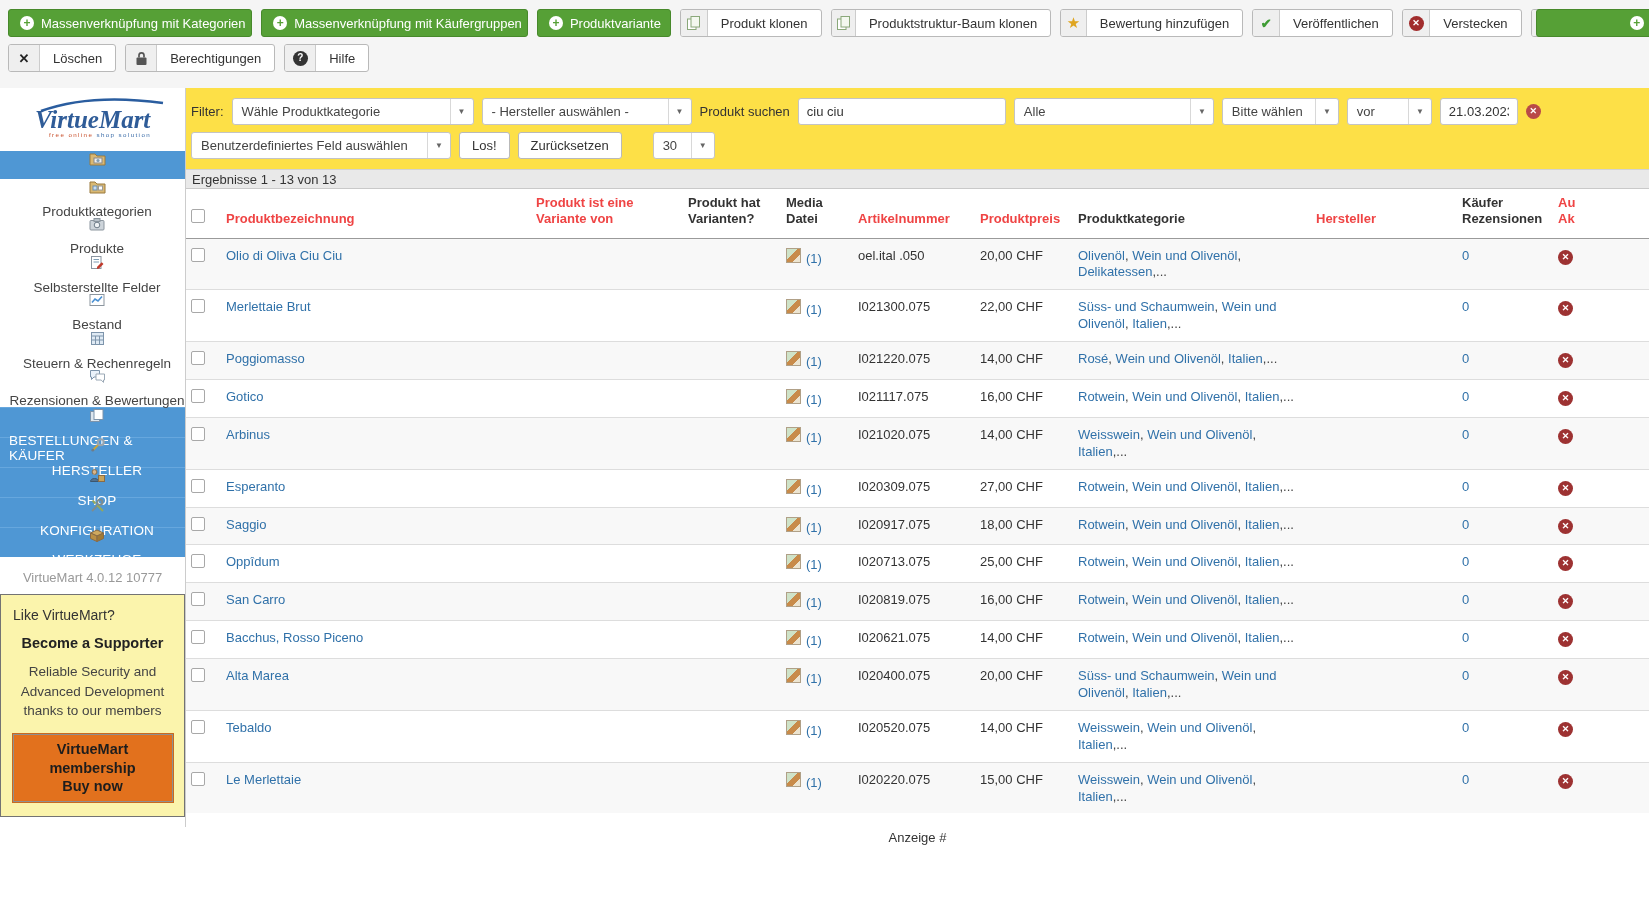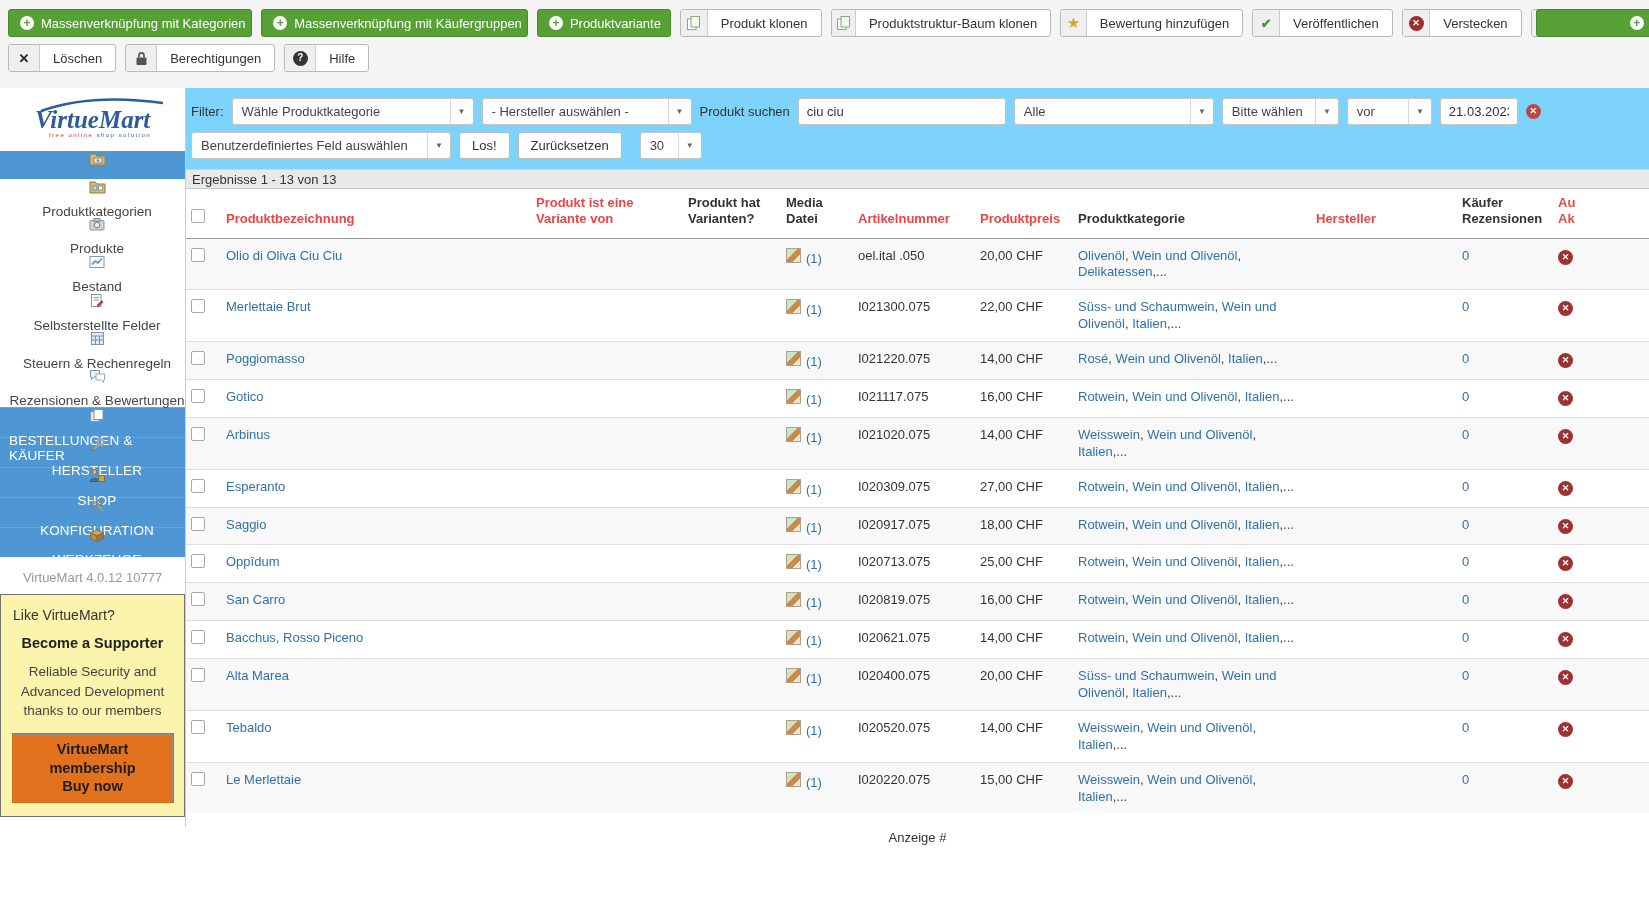--- a/index.html
+++ b/index.html
@@ -40,21 +40,21 @@
   .sb-version { text-align:center; color:#999; font-size:13px; margin:13px 0 9px; }
   .sb-promo { background:#fbf4ac; border:1px solid #737373; padding:10px 8px 14px; }
   .promo-q { font-size:14px; color:#333; margin:2px 0 12px; padding-left:4px; }
   .promo-title { font-weight:bold; text-align:center; font-size:14.5px; color:#222; margin-bottom:11px; }
   .promo-text { text-align:center; font-size:13.5px; color:#444; line-height:1.45; margin-bottom:13px; }
   .promo-btn { display:block; width:160px; margin:0 auto; background:#e2711d; border:1px solid #909090;
                outline:1px solid #c96a20; color:#1d1d1d; font-weight:bold; font-size:14.5px; line-height:1.3;
                padding:5px 4px; text-align:center; cursor:pointer; font-family:inherit; }
   
   .main { position:absolute; top:88px; left:185px; width:1464px; height:739px; border-left:1px solid #ccc; background:#fff; }
-  .filters { background:#7dd3fc; padding:10px 16px 3px 5px; }
+  .filters { background:#fde047; padding:10px 16px 3px 5px; }
   .f-row { display:flex; align-items:center; gap:8px; margin-bottom:7px; }
   .f-label { color:#333; white-space:nowrap; }
   .f-select { height:27px; background:#fff; border:1px solid #c4c4c4; border-radius:3px; display:inline-flex;
               align-items:center; color:#444; cursor:pointer; }
   .f-select .sel-txt { padding-left:9px; flex:1; white-space:nowrap; overflow:hidden; }
   .f-select .caret-box { width:23px; align-self:stretch; border-left:1px solid #d8d8d8; display:flex;
               align-items:center; justify-content:center; color:#666; font-size:8px; margin-left:6px; flex:none; }
   .f-input { height:27px; border:1px solid #c4c4c4; border-radius:3px; padding:0 8px; font-family:inherit;
              font-size:13px; color:#333; background:#fff; }
   .f-btn { height:27px; background:#fff; border:1px solid #b9b9b9; border-radius:3px; padding:0 12px;
@@ -250,40 +250,40 @@
               <rect x="5" y="1.5" width="6" height="3" fill="#b7c0c8" stroke="#8b959e"></rect>
               <circle cx="8" cy="8" r="2.8" fill="#eef2f5" stroke="#6e7c88"></circle>
             </svg>
           </span>
         </span>
         <span>Produkte</span>
       </div>
       <div class="sb-item ">
         <span class="sb-ic">
           <span style="display: inline-flex; align-items: center;">
-            <svg width="16" height="14" viewBox="0 0 16 14">
-              <rect x="1" y="1.5" width="14" height="11" fill="#fff" stroke="#8b959e"></rect>
-              <polyline points="3,9.5 6,6 9,8 13,3.5" fill="none" stroke="#4a90d2" stroke-width="1.6"></polyline>
-            </svg>
-          </span>
-        </span>
-        <span>Bestand</span>
-      </div>
-      <div class="sb-item ">
-        <span class="sb-ic">
-          <span style="display: inline-flex; align-items: center;">
             <svg width="15" height="15" viewBox="0 0 15 15">
               <rect x="1.5" y="1.5" width="9.5" height="12" fill="#fff" stroke="#8b95a0"></rect>
               <line x1="3.5" y1="4.5" x2="9" y2="4.5" stroke="#7f9db5"></line>
               <line x1="3.5" y1="7" x2="9" y2="7" stroke="#7f9db5"></line>
               <path d="M9 13.5 l4.5-4.5 -1.8-1.8 -4.5 4.5 -.4 2.2 z" fill="#c0392b"></path>
             </svg>
           </span>
         </span>
         <span>Selbsterstellte Felder</span>
+      </div>
+      <div class="sb-item ">
+        <span class="sb-ic">
+          <span style="display: inline-flex; align-items: center;">
+            <svg width="16" height="14" viewBox="0 0 16 14">
+              <rect x="1" y="1.5" width="14" height="11" fill="#fff" stroke="#8b959e"></rect>
+              <polyline points="3,9.5 6,6 9,8 13,3.5" fill="none" stroke="#4a90d2" stroke-width="1.6"></polyline>
+            </svg>
+          </span>
+        </span>
+        <span>Bestand</span>
       </div>
       <div class="sb-item ">
         <span class="sb-ic">
           <span style="display: inline-flex; align-items: center;">
             <svg width="15" height="15" viewBox="0 0 15 15">
               <rect x="1.5" y="1.5" width="12" height="12" fill="#dfeaf4" stroke="#7d94ab"></rect>
               <line x1="1.5" y1="5" x2="13.5" y2="5" stroke="#7d94ab"></line>
               <line x1="5.5" y1="5" x2="5.5" y2="13.5" stroke="#7d94ab"></line>
               <line x1="9.5" y1="5" x2="9.5" y2="13.5" stroke="#7d94ab"></line>
               <line x1="1.5" y1="9" x2="13.5" y2="9" stroke="#7d94ab"></line>
@@ -406,21 +406,21 @@
       <input class="f-input" style="width: 78px;" value="21.03.2023">
       <span class="circle-badge" style="background:#b94a48">✕</span>
     </div>
     <div class="f-row">
       <span class="f-select" style="width:260px">
         <span class="sel-txt">Benutzerdefiniertes Feld auswählen</span>
         <span class="caret-box">▼</span>
       </span>
       <button class="f-btn">Los!</button>
       <button class="f-btn">Zurücksetzen</button>
-      <span class="f-select" style="width:62px; margin-left:10px">
+      <span class="f-select" style="width:62px; margin-left:23px">
         <span class="sel-txt">30</span>
         <span class="caret-box">▼</span>
       </span>
     </div>
   </div>
 
   <div class="results-bar">Ergebnisse 1 - 13 von 13</div>
 
   <div class="tbl-wrap">
     <table class="products">

